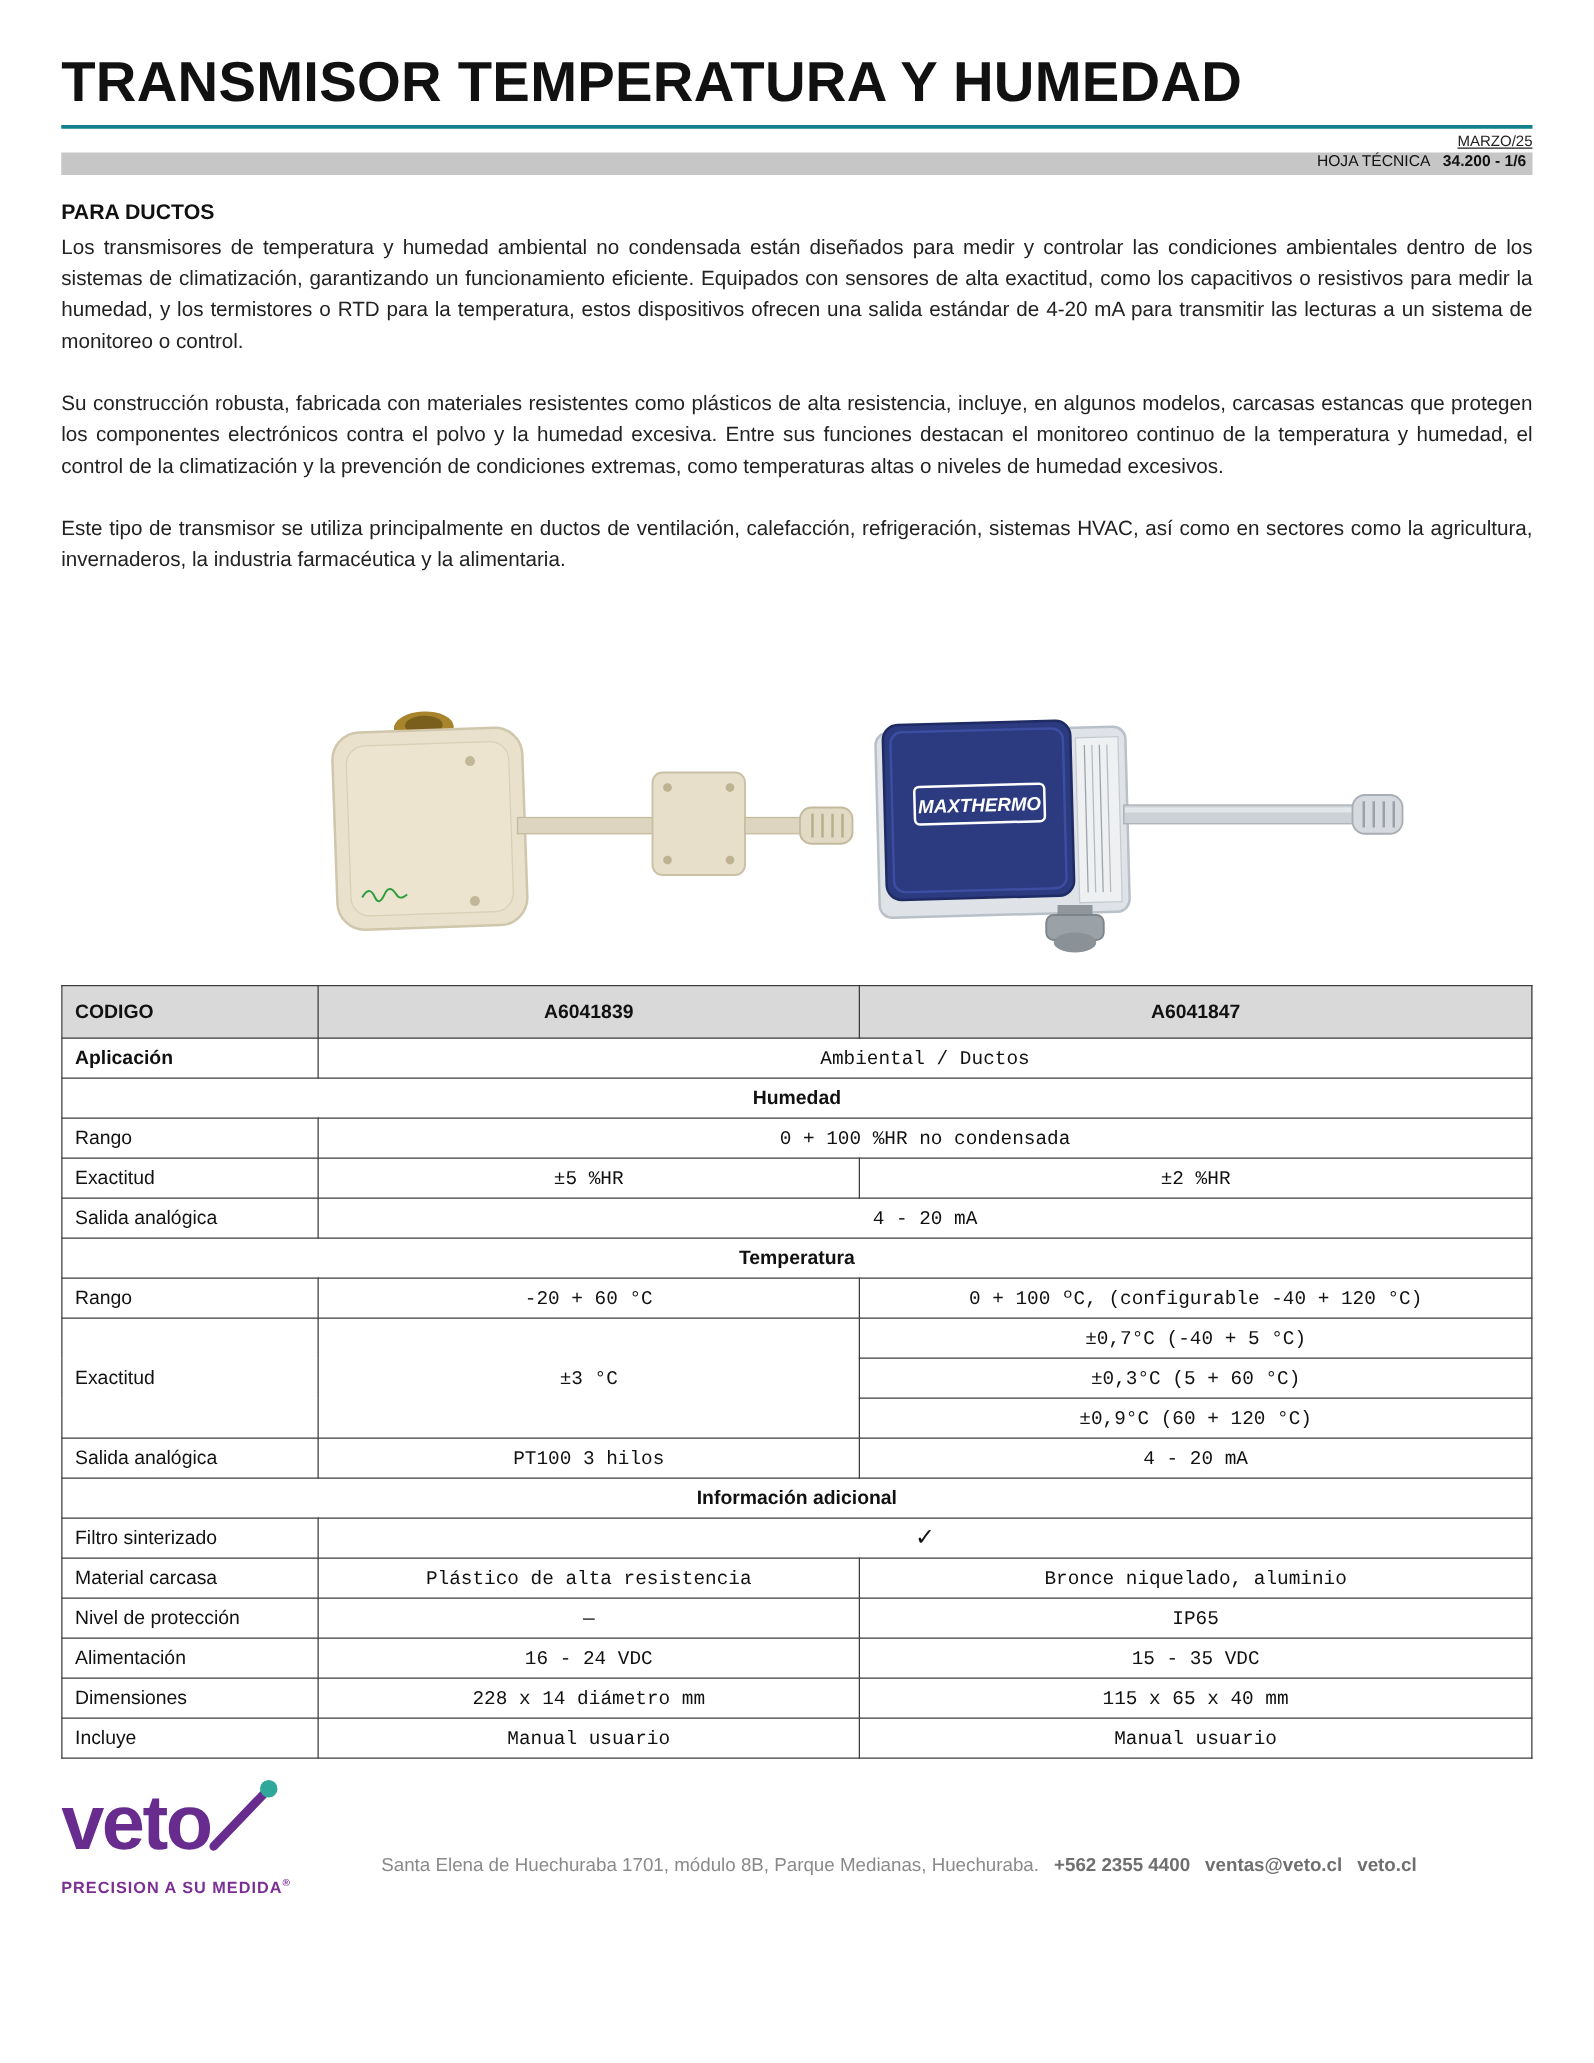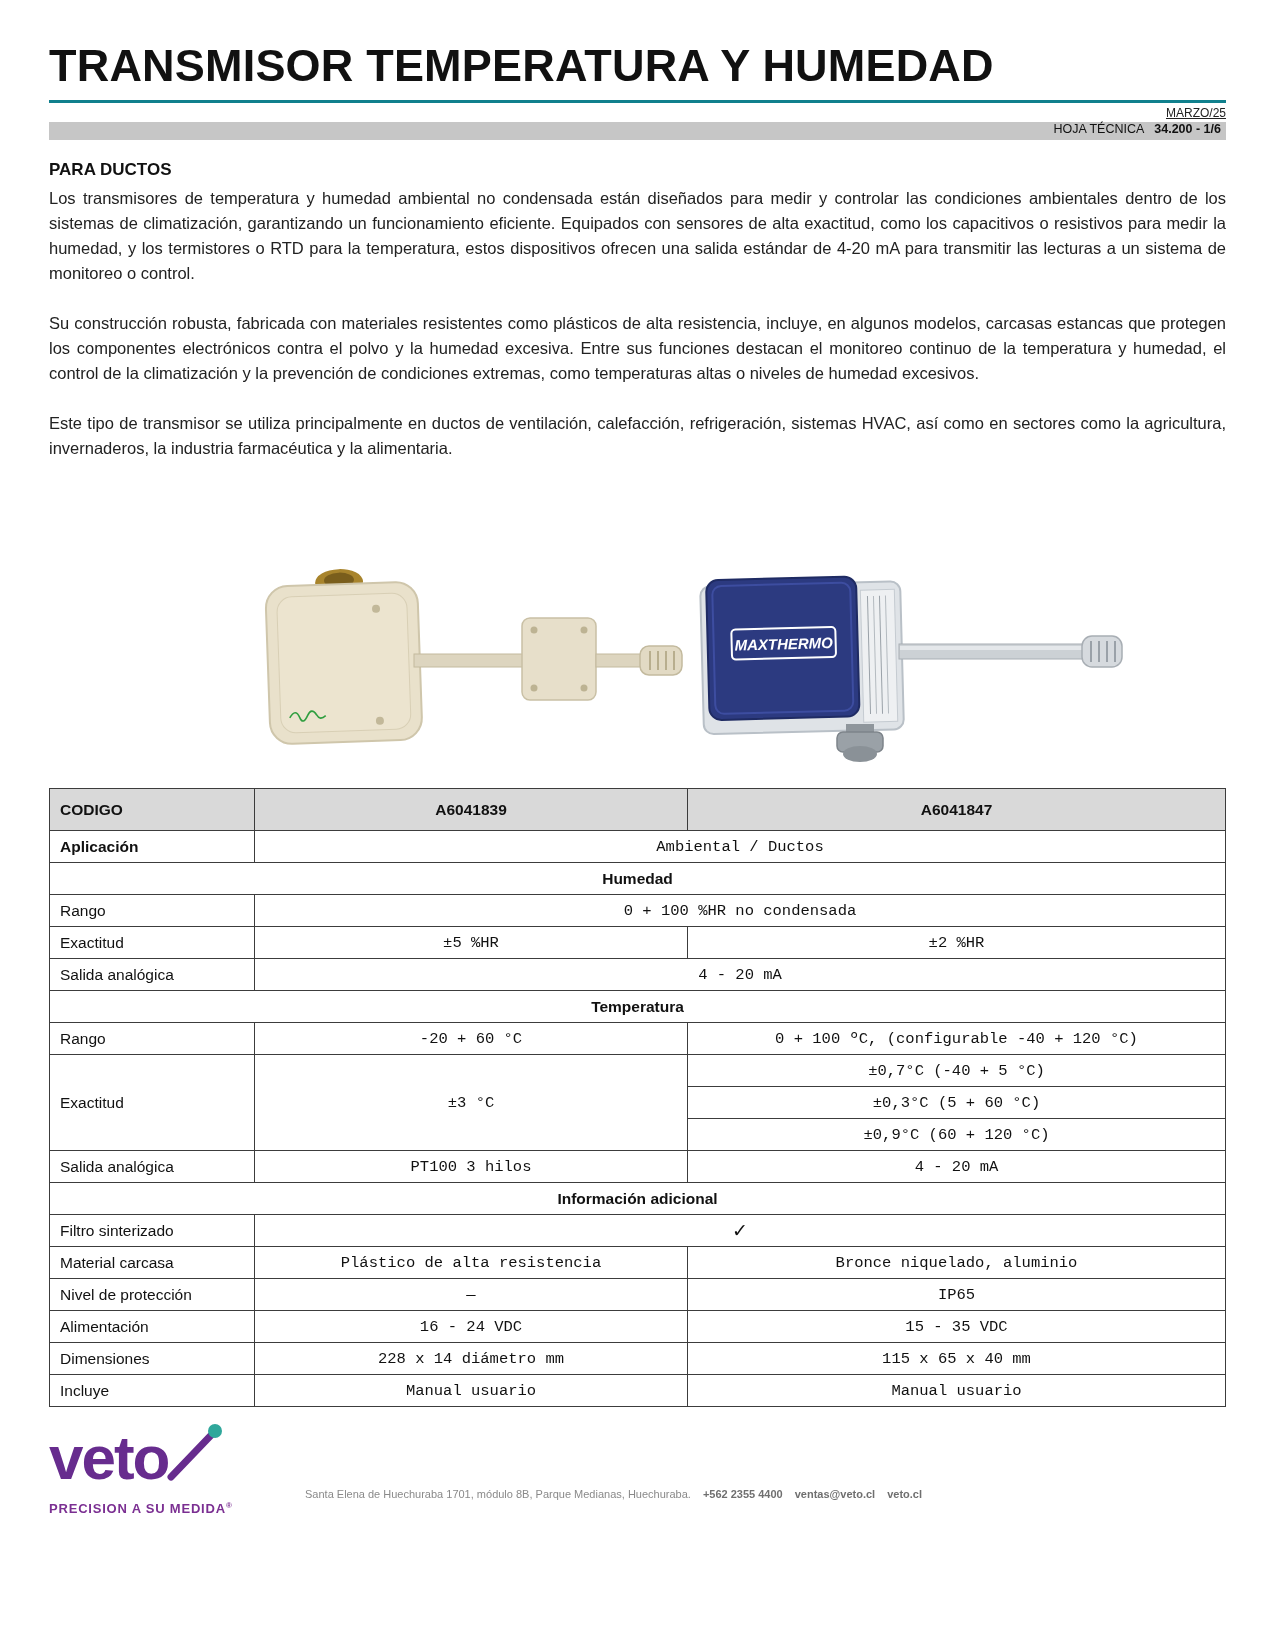--- a/index.html
+++ b/index.html
@@ -34,21 +34,21 @@
   .spec td.label-bold { text-align:left; font-weight:700; }
   .spec td.value { text-align:center;font-family:Liberation Mono, monospace; }
   .spec tr.section td { font-weight:700; text-align:center; }
   .spec td.check { text-align:center; font-size:19px; }
 
   
   .footer { display:flex; align-items:flex-end; gap:24px; margin-top:16px; }
   .logo-block { width:232px; }
   .tagline { margin-top:2px; color:#7b2f92; font-weight:700; font-size:13px; letter-spacing:0.8px; }
   .tagline .reg { font-size:8px; vertical-align:super; }
-  .addr-line { padding-bottom:16px; font-size:11px; color:#8a8a8a; display:flex; gap:12px; flex-wrap:nowrap; white-space:nowrap; }
+  .addr-line { padding-bottom:16px; font-size:15px; color:#8a8a8a; display:flex; gap:12px; flex-wrap:nowrap; white-space:nowrap; }
   .addr-line .bold { font-weight:700; color:#6f6f6f; }
 </style>
 </head>
 <body>
 
 <div class="page">
 
   <header>
     <h1 class="doc-title">TRANSMISOR TEMPERATURA Y HUMEDAD</h1>
     <div class="title-rule"></div>

